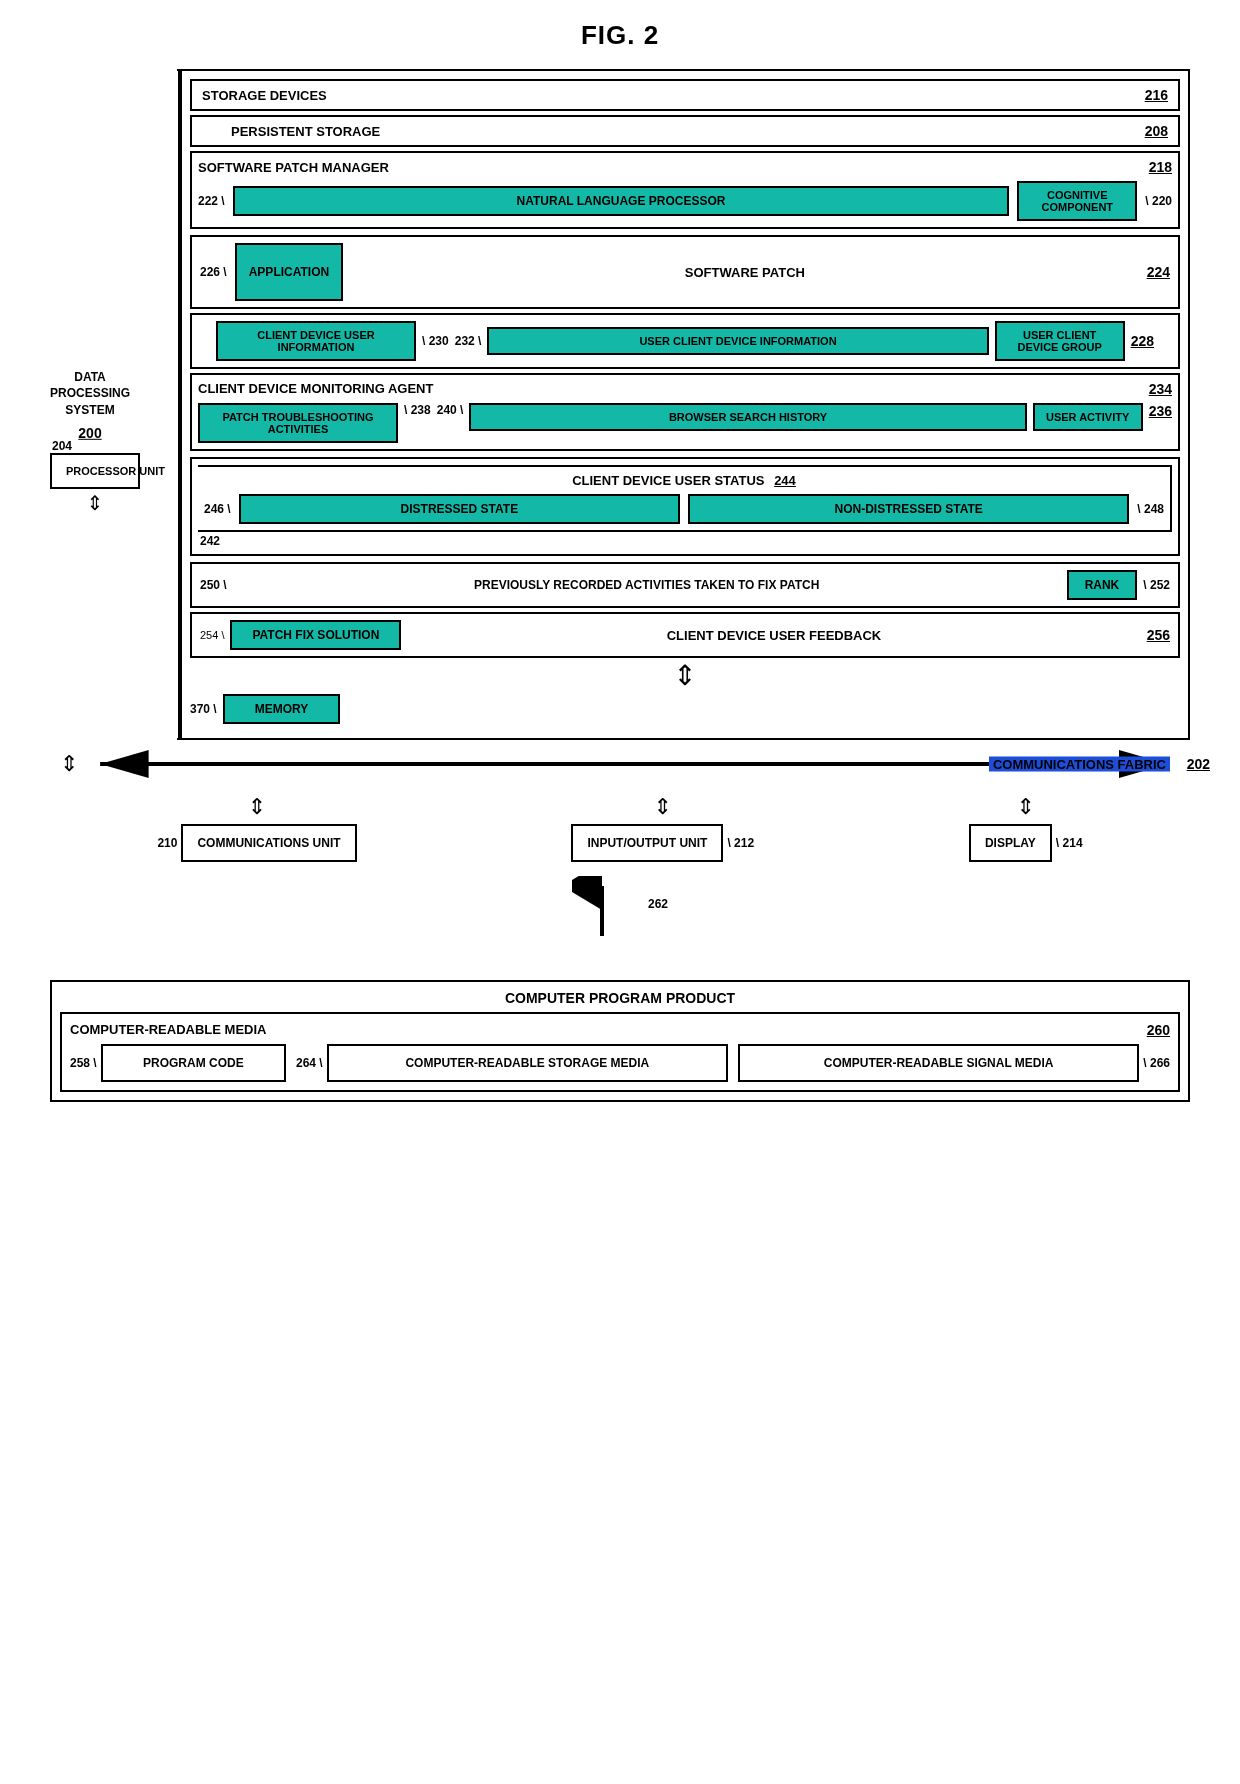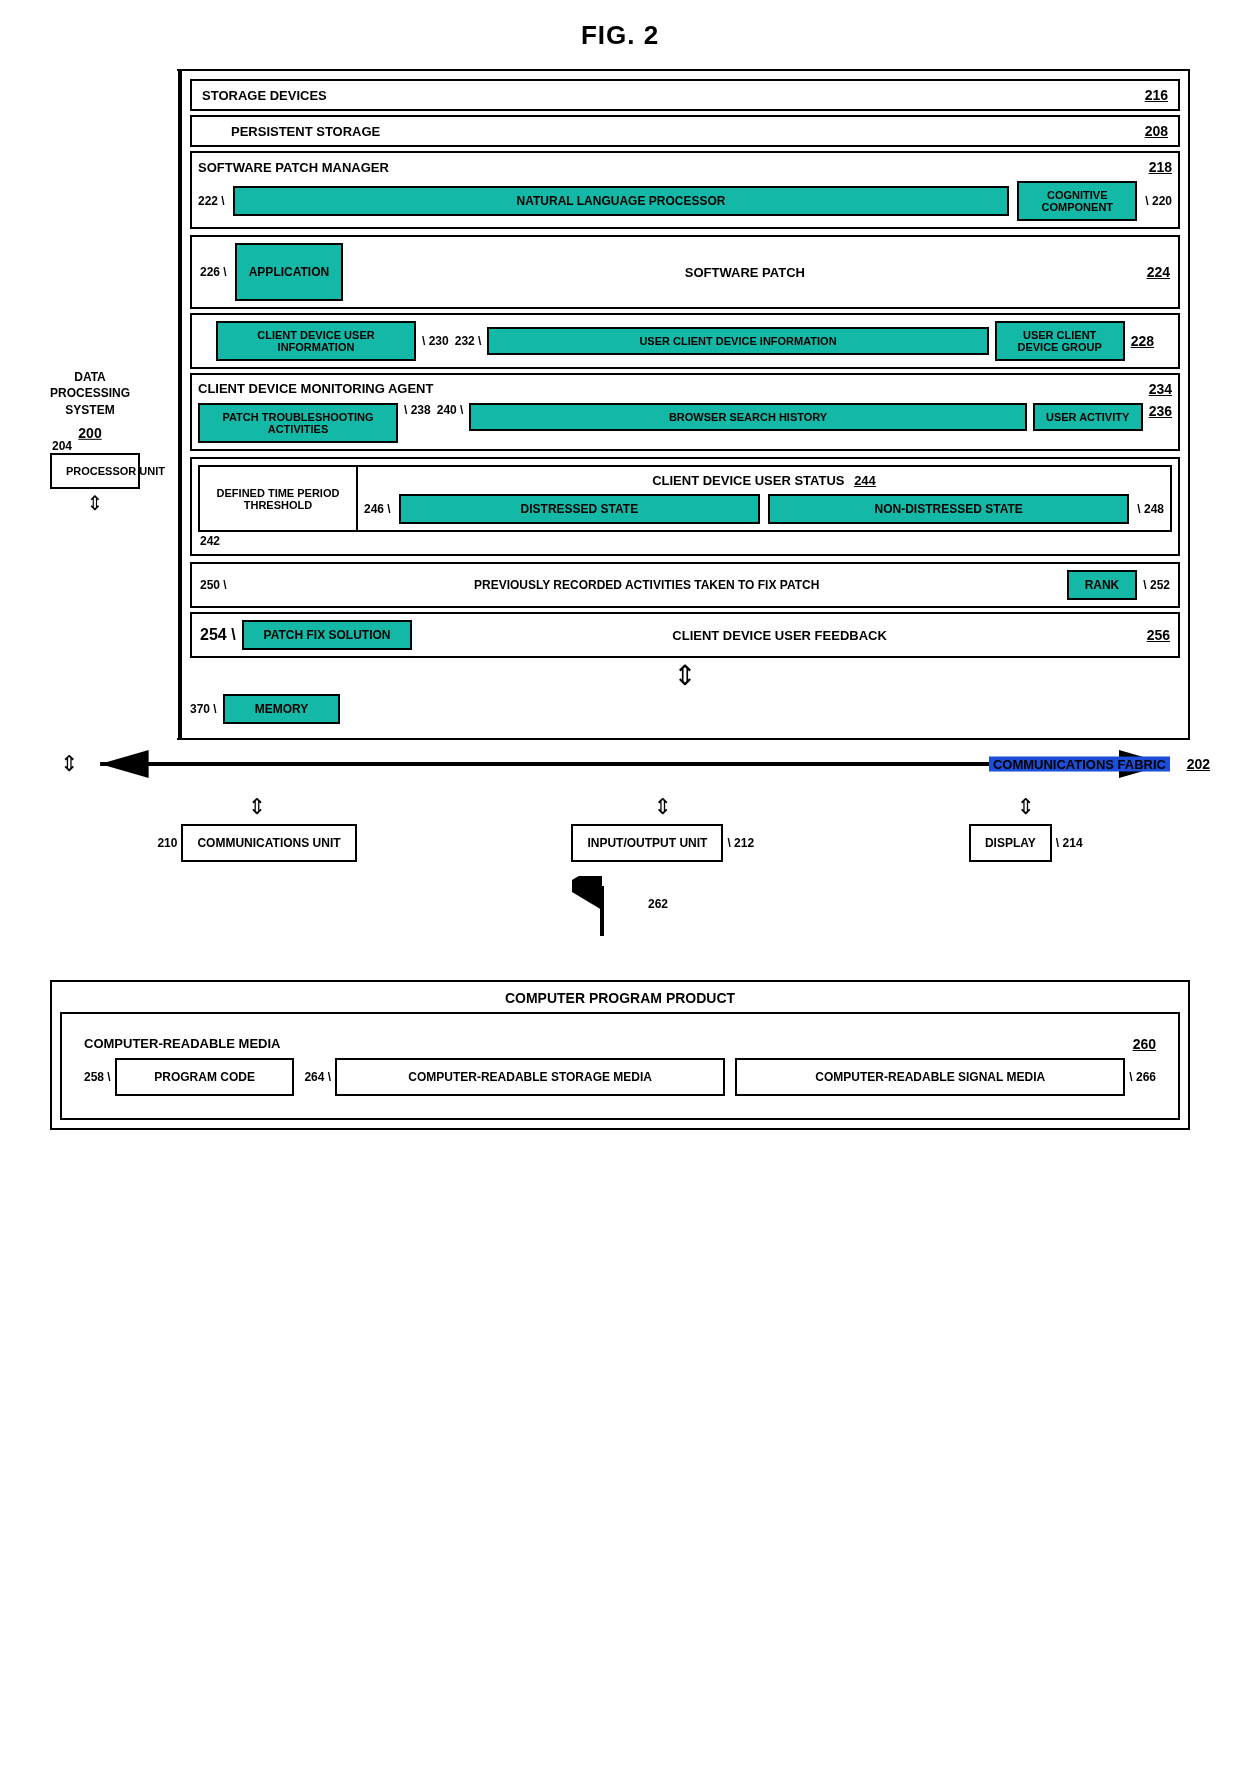--- a/index.html
+++ b/index.html
@@ -90,21 +90,21 @@
       padding: 8px;
     }
     .cpp-title {
       text-align: center;
       font-size: 14px;
       font-weight: bold;
       margin-bottom: 6px;
     }
     .cpp-inner {
       border: 2px solid #000;
-      padding: 22px;
+      padding: 8px;
     }
     .cpp-row {
       display: flex;
       flex-direction: row;
       gap: 10px;
       align-items: stretch;
     }
     .cpp-box {
       border: 2px solid #000;
       padding: 10px;
@@ -210,23 +210,20 @@
           <span>USER ACTIVITY</span>
         </div>
         <span style="font-size:14px; font-weight:bold; text-decoration:underline;"><span>236</span></span>
       </div>
     </div>
 
     <div class="nested-box" style="margin-top:4px;">
 
       <div style="display:flex; flex-direction:row; gap:0; align-items:stretch;">
 
-        <div style="border:2px solid #000; padding:8px; width:160px; font-size:11px; font-weight:bold; text-align:center; display:flex; flex-direction:column; justify-content:center;">
-          <span>DEFINED TIME PERIOD THRESHOLD</span>
-        </div>
 
         <div style="flex:1; border:2px solid #000; border-left:0; padding:6px;">
           <div style="text-align:center; font-size:13px; font-weight:bold; margin-bottom:6px;">
             <span>CLIENT DEVICE USER STATUS</span>
             <span style="text-decoration:underline; margin-left:6px;">244</span>
           </div>
           <div style="display:flex; flex-direction:row; gap:8px; align-items:center;">
             <span style="font-size:12px; font-weight:bold;"><span>246</span> \</span>
             <div class="box" style="flex:1; font-size:12px;"><span>DISTRESSED STATE</span></div>
             <div class="box" style="flex:1; font-size:12px;"><span>NON-DISTRESSED STATE</span></div>
@@ -243,21 +240,21 @@
     <div style="border:2px solid #000; padding:6px 8px; margin-top:4px; display:flex; flex-direction:row; align-items:center; gap:6px;">
       <span style="font-size:12px; font-weight:bold;"><span>250</span> \</span>
       <span style="font-size:12px; font-weight:bold; flex:1; text-align:center;">PREVIOUSLY RECORDED ACTIVITIES TAKEN TO FIX PATCH</span>
       <div class="box" style="padding:6px 16px;">
         <span>RANK</span>
       </div>
       <span style="font-size:12px; font-weight:bold;">\ <span>252</span></span>
     </div>
 
     <div style="border:2px solid #000; padding:6px 8px; margin-top:4px; display:flex; flex-direction:row; align-items:center; gap:6px;">
-      <span style="font-size:16px; font-weight:bold;"><span>254</span> \</span>
+      <span style="font-size:11px; font-weight:normal;"><span>254</span> \</span>
       <div class="box" style="padding:6px 20px;">
         <span>PATCH FIX SOLUTION</span>
       </div>
       <span style="font-size:13px; font-weight:bold; flex:1; text-align:center;">CLIENT DEVICE USER FEEDBACK</span>
       <span style="font-size:14px; font-weight:bold; text-decoration:underline;">256</span>
     </div>
 
     <div style="display:flex; justify-content:center; margin: 4px 0;">
       <span style="font-size:28px; line-height:1;">⇕</span>
     </div>

